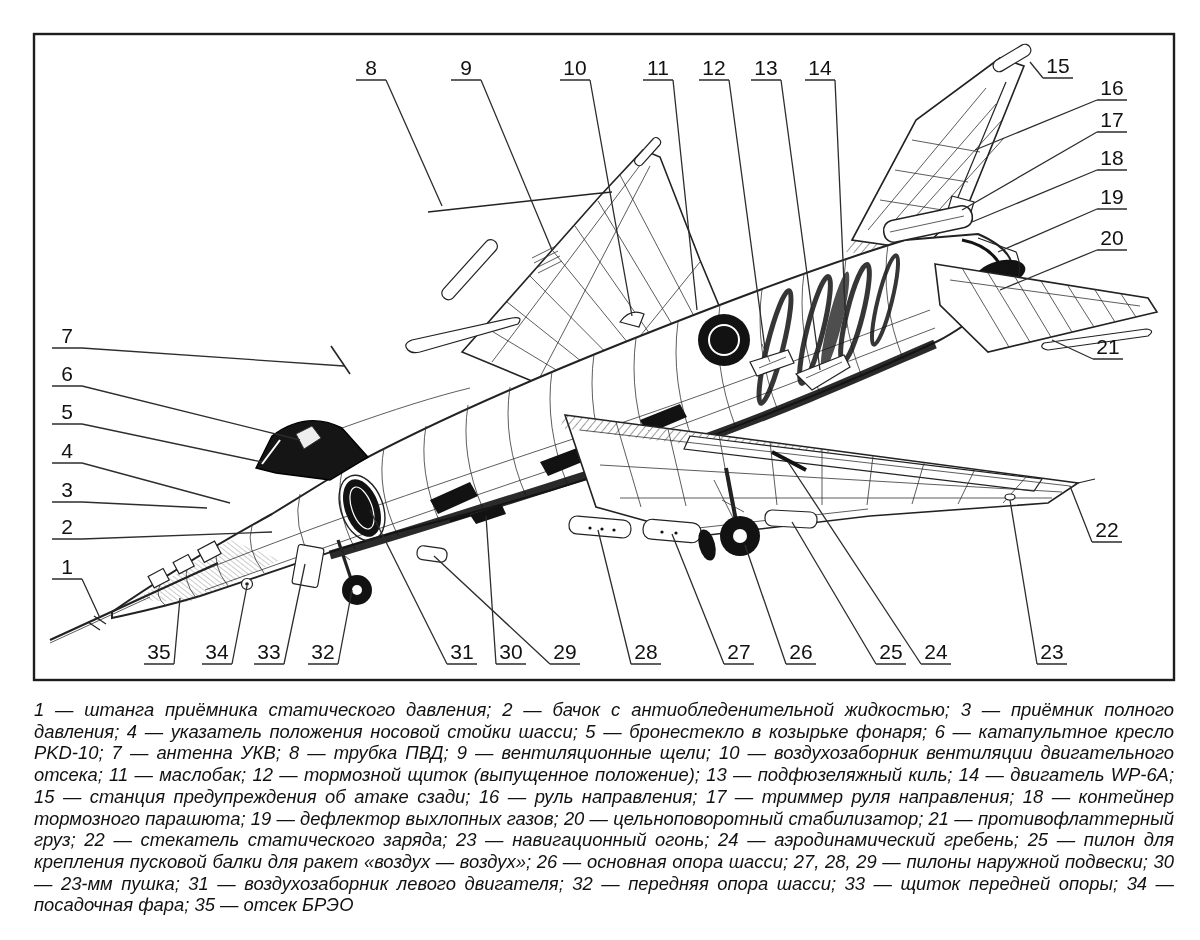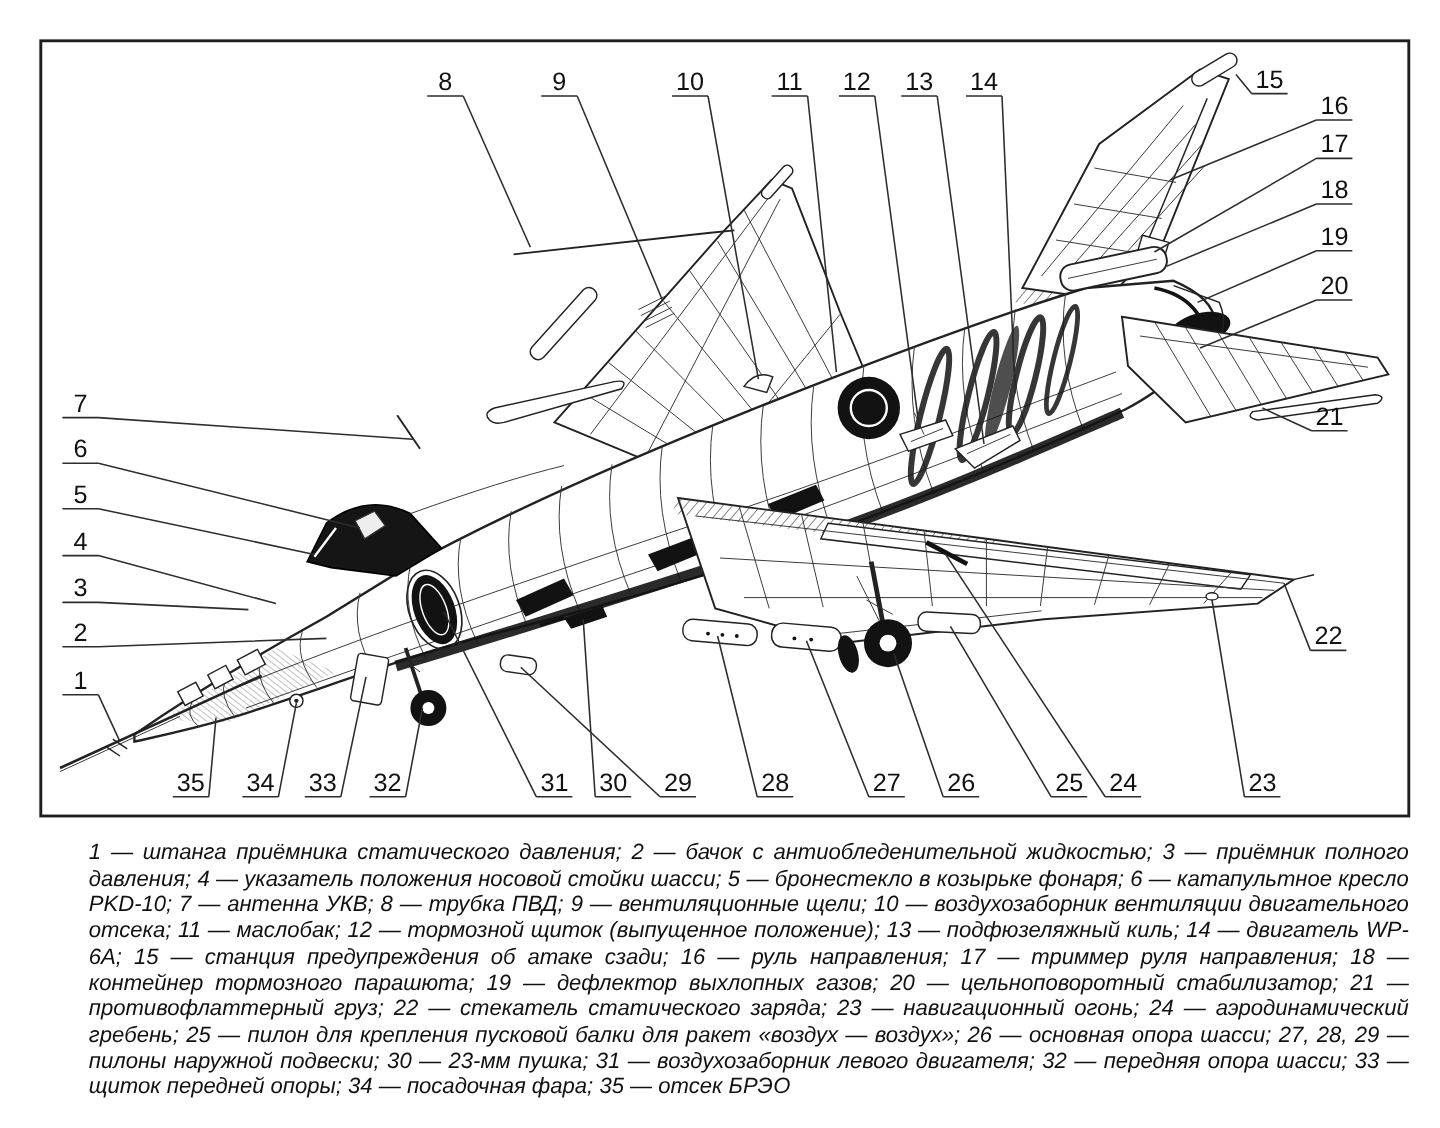--- a/index.html
+++ b/index.html
@@ -9,21 +9,21 @@
   .ink{stroke:#222;fill:none;stroke-width:1.2;}
   .ink2{stroke:#222;fill:none;stroke-width:1.6;}
   .thin{stroke:#333;fill:none;stroke-width:0.8;}
   .white{fill:#ffffff;stroke:#222;}
   .dark{fill:#121212;stroke:none;}
   .leader{stroke:#2d2d2d;stroke-width:1.3;fill:none;}
   .callout-num{font-family:"Liberation Sans",sans-serif;font-size:21px;fill:#111;text-anchor:middle;}
   .caption{position:absolute;left:34px;top:699px;width:1140px;
            font-style:italic;font-size:18.4px;line-height:21.7px;}
   .caption .title{font-weight:bold;}
-  .caption .body{text-align:justify;margin-left:40px;}
+  .caption .body{text-align:justify;}
 </style>
 </head>
 <body>
 
 <div class="page">
 
   <svg width="1200" height="692" viewBox="0 0 1200 692">
     <defs>
       <pattern id="hatch" width="6" height="6" patternUnits="userSpaceOnUse" patternTransform="rotate(40)">
         <path d="M0 0 L0 6" stroke="#3a3a3a" stroke-width="1"></path>

